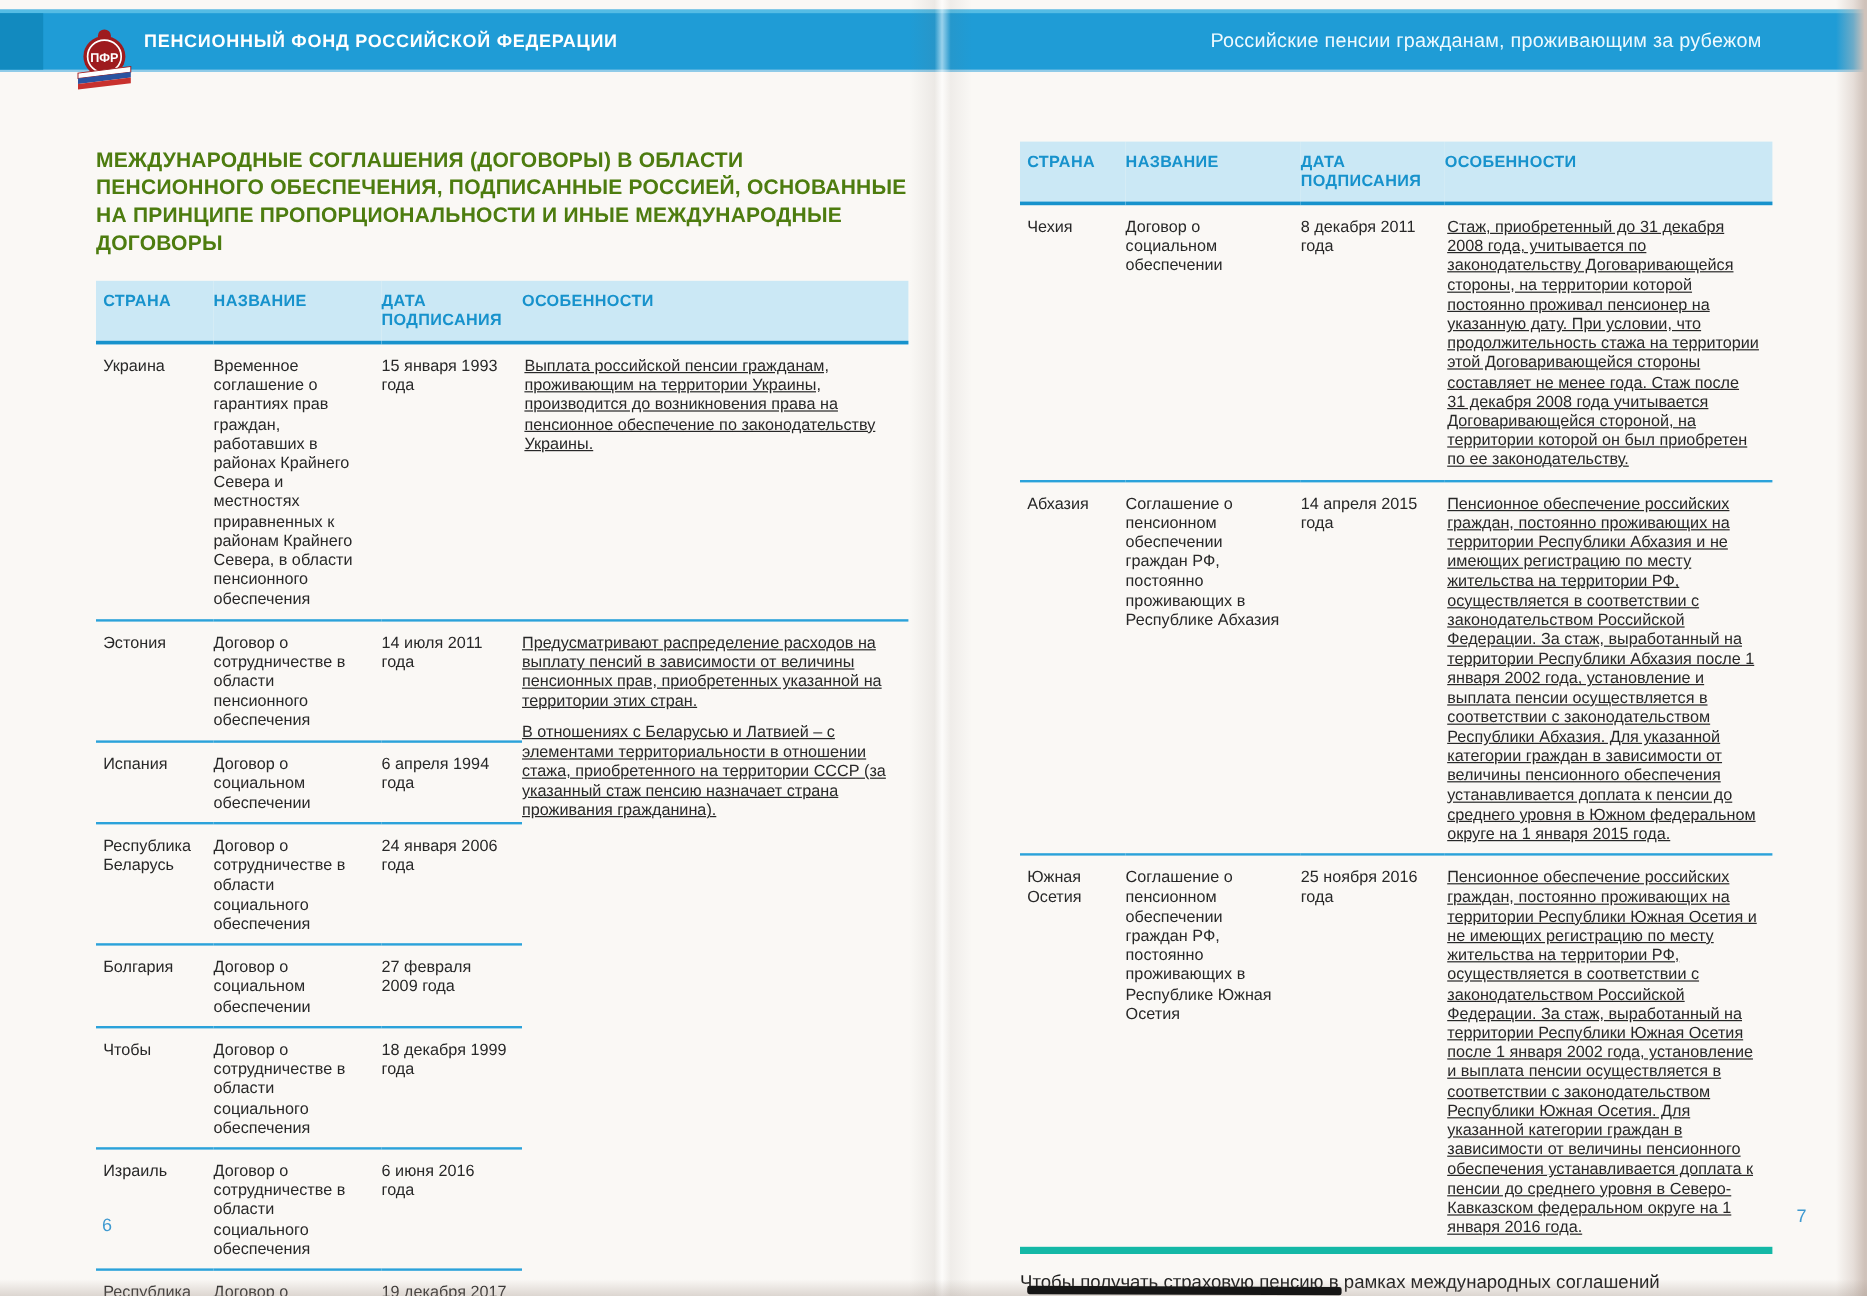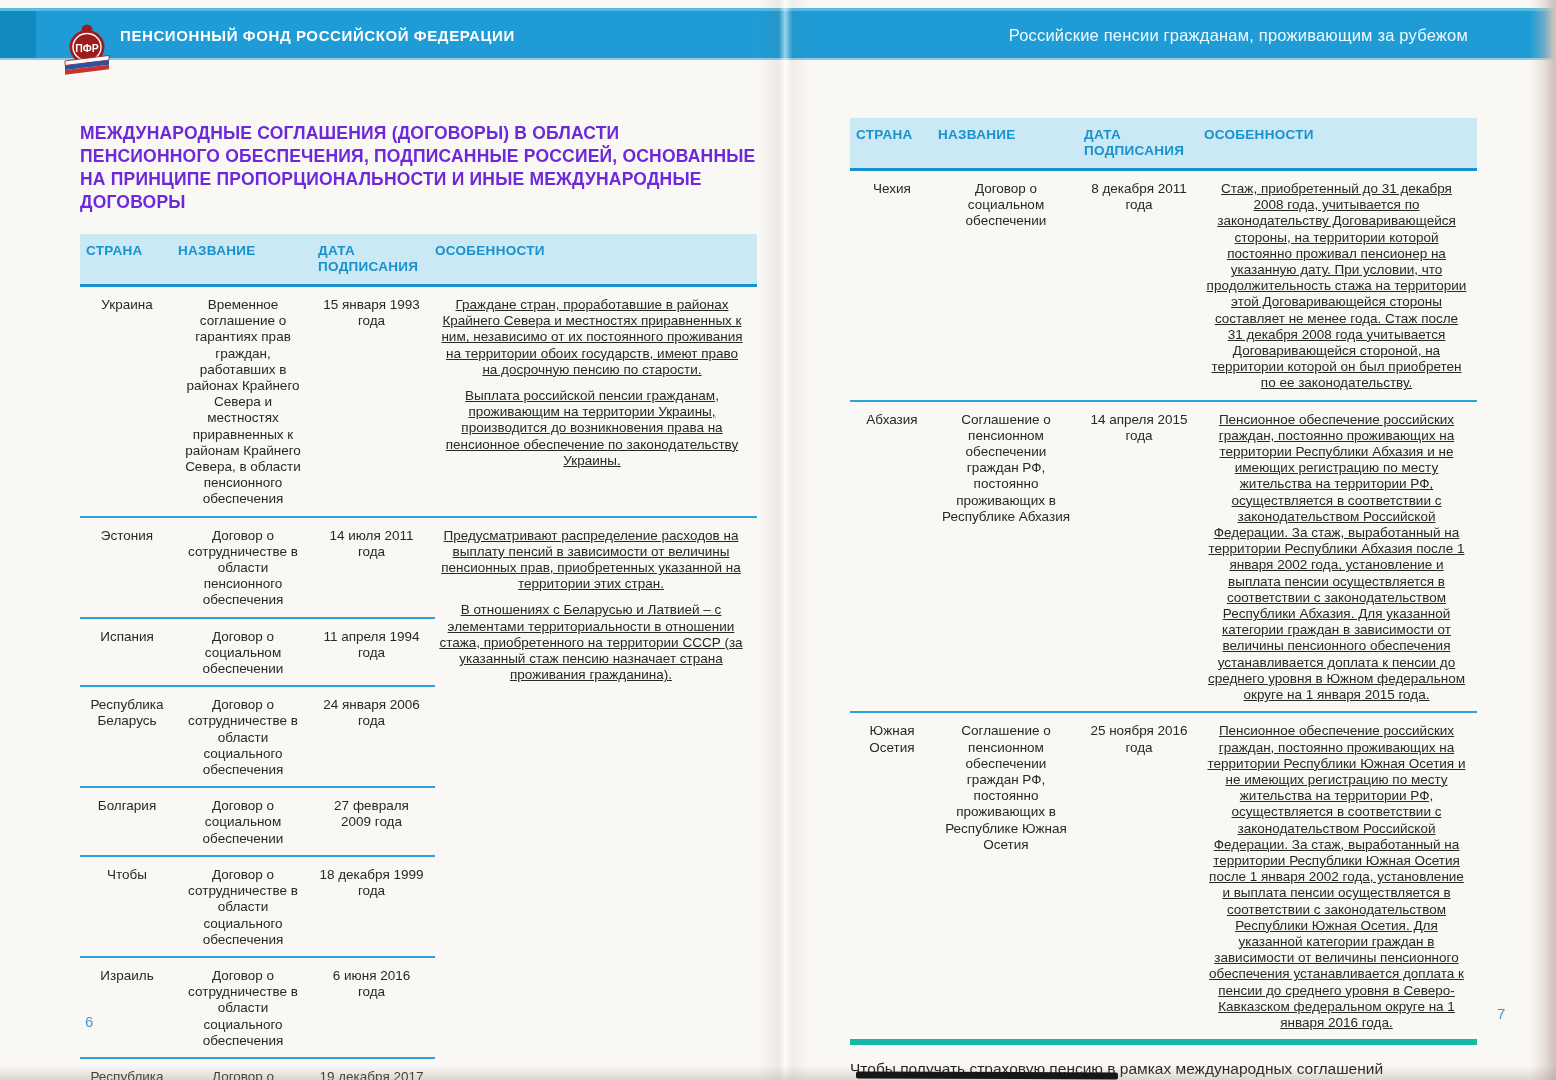--- a/index.html
+++ b/index.html
@@ -22,28 +22,28 @@
   }
   .band-right-title{
     position:absolute;right:88px;top:50%;transform:translateY(-50%);
     color:#eefaff;font-size:16.5px;font-weight:400;letter-spacing:.2px;
   }
   .logo{position:absolute;left:64px;top:12px;}
   
   .page-left{position:absolute;left:80px;top:122px;width:677px;}
   .page-right{position:absolute;left:850px;top:118px;width:627px;}
   .doc-title{
-    color:#6d28d9;font-size:17.5px;font-weight:700;line-height:23px;
+    color:#4d7c0f;font-size:17.5px;font-weight:700;line-height:23px;
     letter-spacing:.2px;margin:0 0 20px 0;text-transform:uppercase;
   }
   
   .tbl{display:grid;border-bottom:6px solid #14b8a6;}
   .tbl-left{grid-template-columns:98px 140px 117px 1fr;}
   .tbl-right{grid-template-columns:88px 146px 120px 1fr;}
-  .cell{box-sizing:border-box;padding:10px 10px 8px 0;font-size:13.5px;line-height:16.2px;text-align:center;}
+  .cell{box-sizing:border-box;padding:10px 10px 8px 0;font-size:13.5px;line-height:16.2px;}
   .col-c{grid-column:1;padding-left:6px;}
   .col-n{grid-column:2;}
   .col-d{grid-column:3;}
   .col-f{grid-column:4;padding-left:2px;}
   .hcell{
     background:#cbe8f5;color:#1792cc;font-weight:700;font-size:13.5px;
     line-height:16px;padding:9px 8px 9px 0;border-bottom:3px solid #1792cc;
     letter-spacing:.3px;box-sizing:border-box;
   }
   .hcell.col-c{padding-left:6px;}
@@ -108,36 +108,35 @@
 
       <div class="hcell col-c" style="grid-row:1">СТРАНА</div>
       <div class="hcell col-n" style="grid-row:1">НАЗВАНИЕ</div>
       <div class="hcell col-d" style="grid-row:1">ДАТА ПОДПИСАНИЯ</div>
       <div class="hcell col-f" style="grid-row:1">ОСОБЕННОСТИ</div>
 
       <div class="cell col-c" style="grid-row:2;min-height:195px">Украина</div>
       <div class="cell col-n" style="grid-row:2">Временное соглашение о гарантиях прав граждан, работавших в районах Крайнего Севера и местностях приравненных к районам Крайнего Севера, в области пенсионного обеспечения</div>
       <div class="cell col-d" style="grid-row:2">15 января 1993 года</div>
       <div class="cell col-f" style="grid-row:2">
-        <p>Граждане стран, проработавшие в районах Крайнего Севера и местностях приравненных к ним, независимо от их постоянного проживания на территории обоих государств, имеют право на досрочную пенсию по старости.</p>
         <p>Выплата российской пенсии гражданам, проживающим на территории Украины, производится до возникновения права на пенсионное обеспечение по законодательству Украины.</p>
       </div>
 
       <div class="cell col-c rule-top" style="grid-row:3;min-height:86px">Эстония</div>
       <div class="cell col-n rule-top" style="grid-row:3">Договор о сотрудничестве в области пенсионного обеспечения</div>
       <div class="cell col-d rule-top" style="grid-row:3">14 июля 2011 года</div>
 
       <div class="cell features-span rule-top">
         <p>Предусматривают распределение расходов на выплату пенсий в зависимости от величины пенсионных прав, приобретенных указанной на территории этих стран.</p>
         <p>В отношениях с Беларусью и Латвией – с элементами территориальности в отношении стажа, приобретенного на территории СССР (за указанный стаж пенсию назначает страна проживания гражданина).</p>
       </div>
 
       <div class="cell col-c rule-top" style="grid-row:4;min-height:46px">Испания</div>
       <div class="cell col-n rule-top" style="grid-row:4">Договор о социальном обеспечении</div>
-      <div class="cell col-d rule-top" style="grid-row:4">11 апреля 1994 года</div>
+      <div class="cell col-d rule-top" style="grid-row:4">6 апреля 1994 года</div>
 
       <div class="cell col-c rule-top" style="grid-row:5;min-height:86px">Республика Беларусь</div>
       <div class="cell col-n rule-top" style="grid-row:5">Договор о сотрудничестве в области социального обеспечения</div>
       <div class="cell col-d rule-top" style="grid-row:5">24 января 2006 года</div>
 
       <div class="cell col-c rule-top" style="grid-row:6;min-height:46px">Болгария</div>
       <div class="cell col-n rule-top" style="grid-row:6">Договор о социальном обеспечении</div>
       <div class="cell col-d rule-top" style="grid-row:6">27 февраля 2009 года</div>
 
       <div class="cell col-c rule-top" style="grid-row:7;min-height:68px">Чтобы</div>

